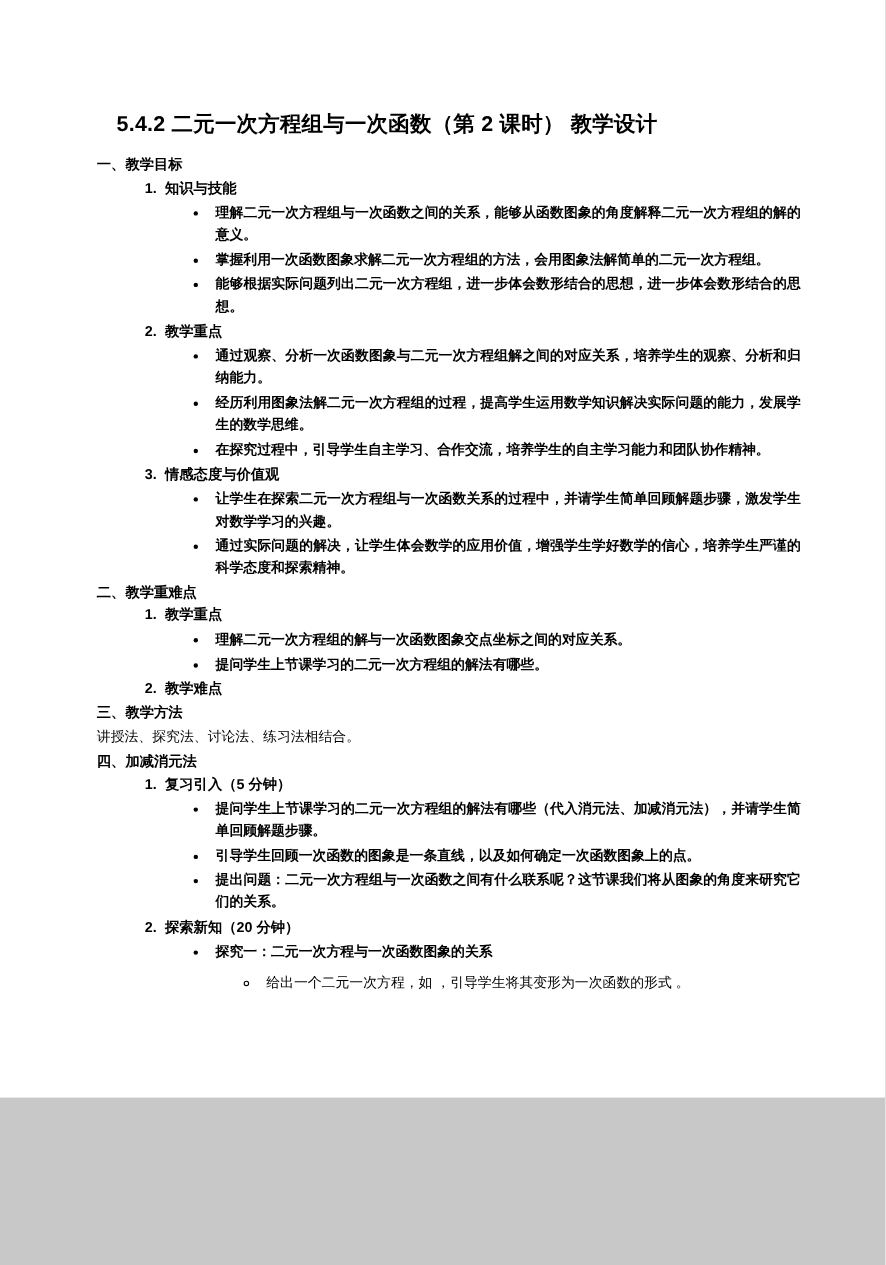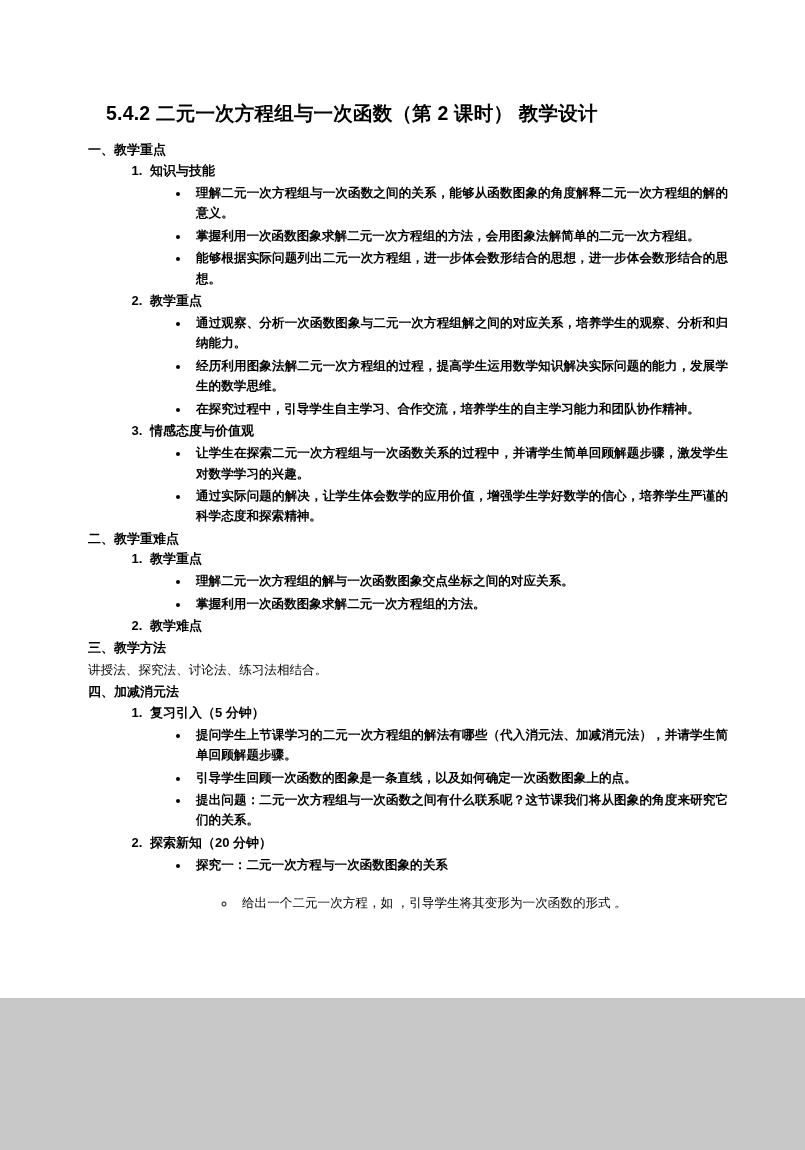--- a/index.html
+++ b/index.html
@@ -70,21 +70,21 @@
   ul.lvl3 {
     list-style: circle;
     margin: 2px 0 0 0;
     padding-left: 40px;
     font-weight: normal;
   }
   ul.lvl3 > li {
     font-size: 12.6px;
     font-weight: normal;
     line-height: 1.62;
-    margin: 18px 0;
+    margin: 8px 0;
     padding-left: 6px;
     text-align: justify;
   }
   p.plain {
     font-size: 12.6px;
     line-height: 1.62;
     margin: 2px 0 2px 0;
   }
   .blk {
     margin-bottom: 2px;
@@ -92,21 +92,21 @@
 </style>
 </head>
 <body>
 
 <div class="page">
   <div class="content">
 
     <h1 class="doc-title">5.4.2 二元一次方程组与一次函数（第 2 课时）  教学设计</h1>
 
     <div class="blk">
-      <div class="sec-head">一、教学重点</div>
+      <div class="sec-head">一、教学目标</div>
       <ol class="lvl1">
         <li>
           <span>知识与技能</span>
           <ul class="lvl2">
             <li>理解二元一次方程组与一次函数之间的关系，能够从函数图象的角度解释二元一次方程组的解的意义。</li>
             <li>掌握利用一次函数图象求解二元一次方程组的方法，会用图象法解简单的二元一次方程组。</li>
             <li>能够根据实际问题列出二元一次方程组，进一步体会数形结合的思想，进一步体会数形结合的思想。</li>
           </ul>
         </li>
         <li>
@@ -127,21 +127,21 @@
       </ol>
     </div>
 
     <div class="blk">
       <div class="sec-head">二、教学重难点</div>
       <ol class="lvl1">
         <li>
           <span>教学重点</span>
           <ul class="lvl2">
             <li>理解二元一次方程组的解与一次函数图象交点坐标之间的对应关系。</li>
-            <li>掌握利用一次函数图象求解二元一次方程组的方法。</li>
+            <li>提问学生上节课学习的二元一次方程组的解法有哪些。</li>
           </ul>
         </li>
         <li>
           <span>教学难点</span>
         </li>
       </ol>
     </div>
 
     <div class="blk">
       <div class="sec-head">三、教学方法</div>

